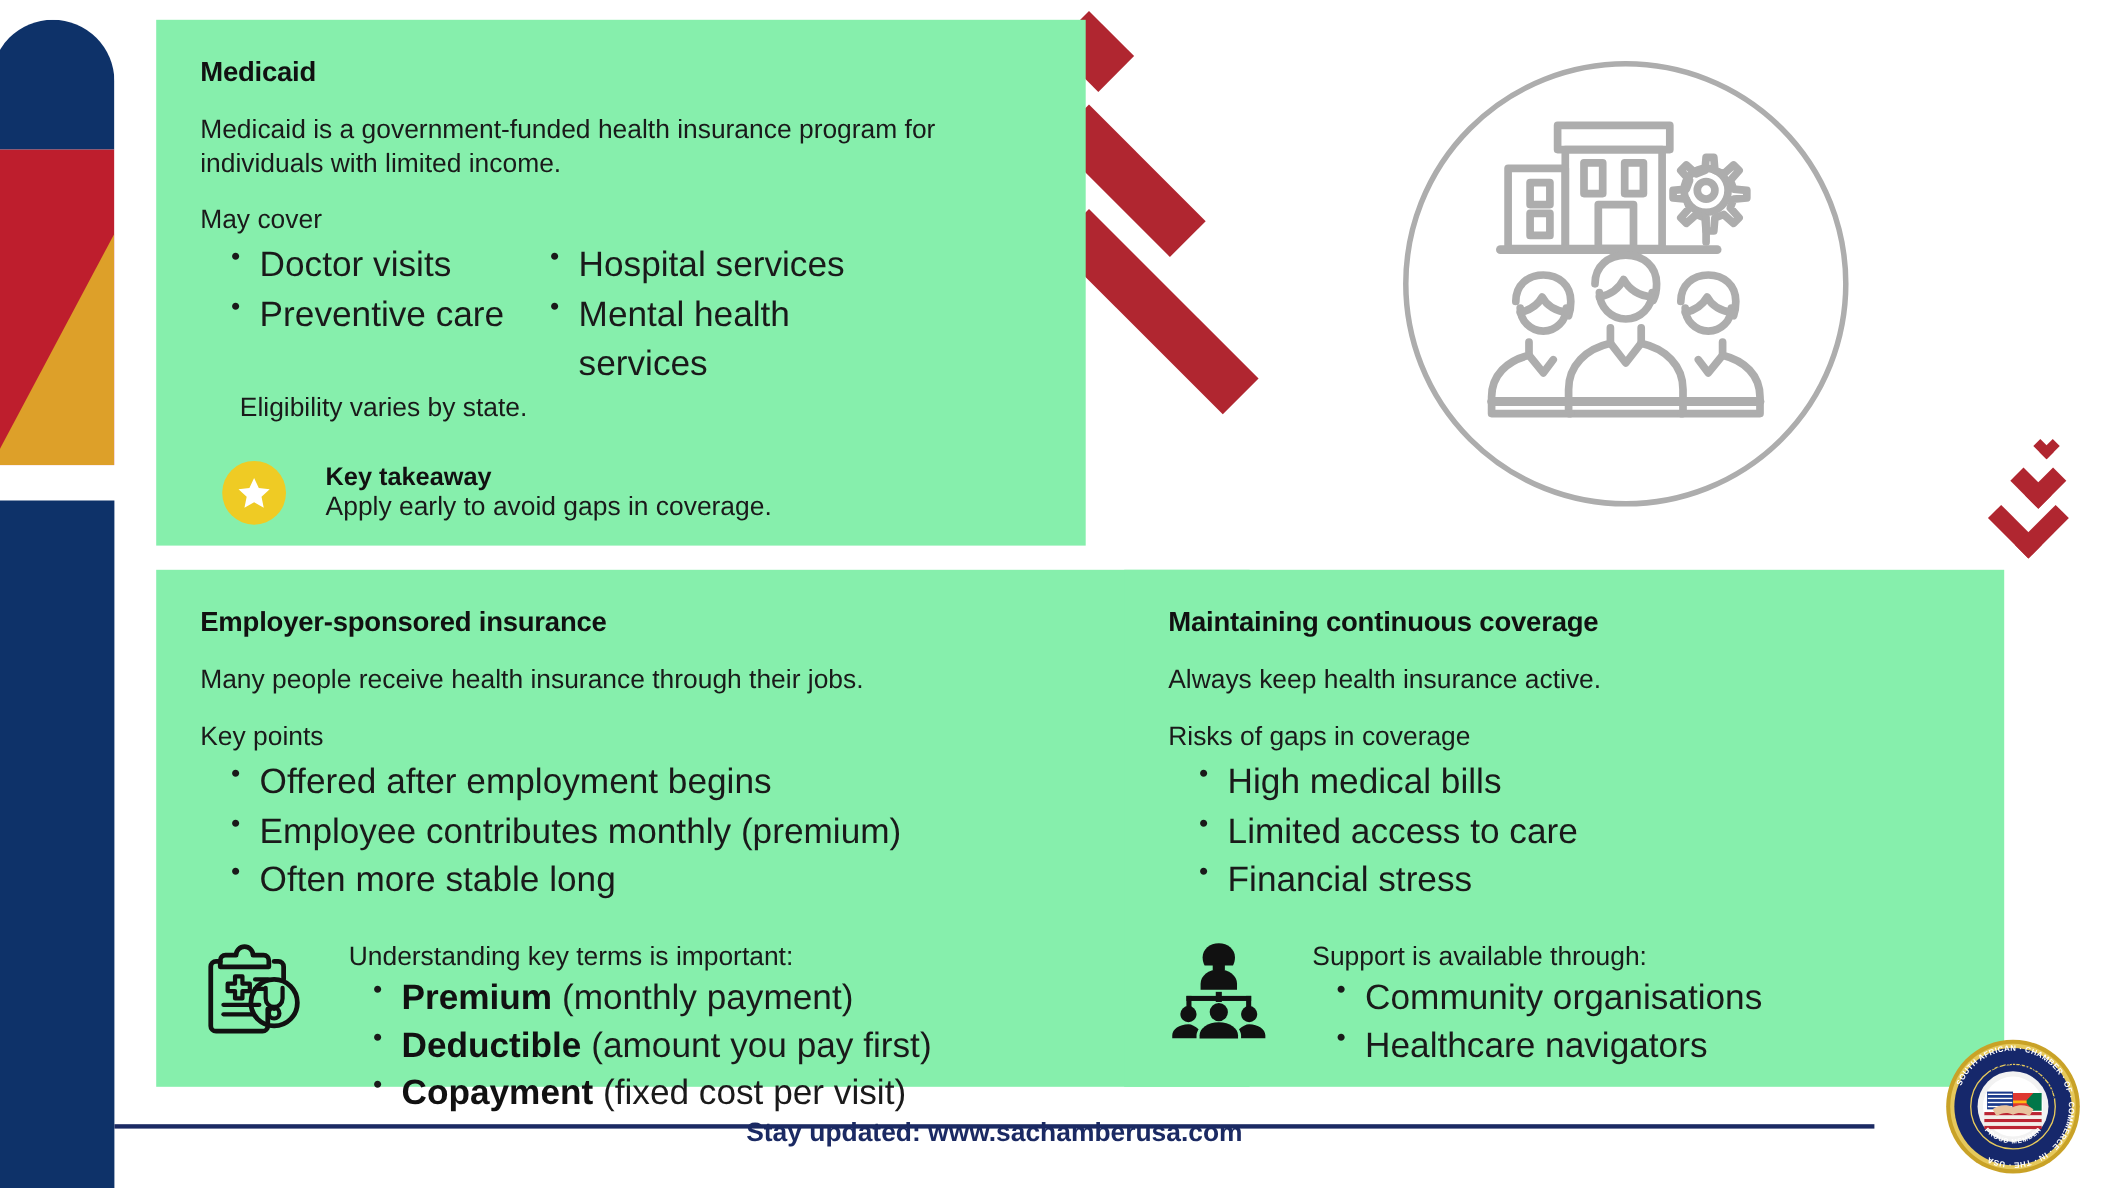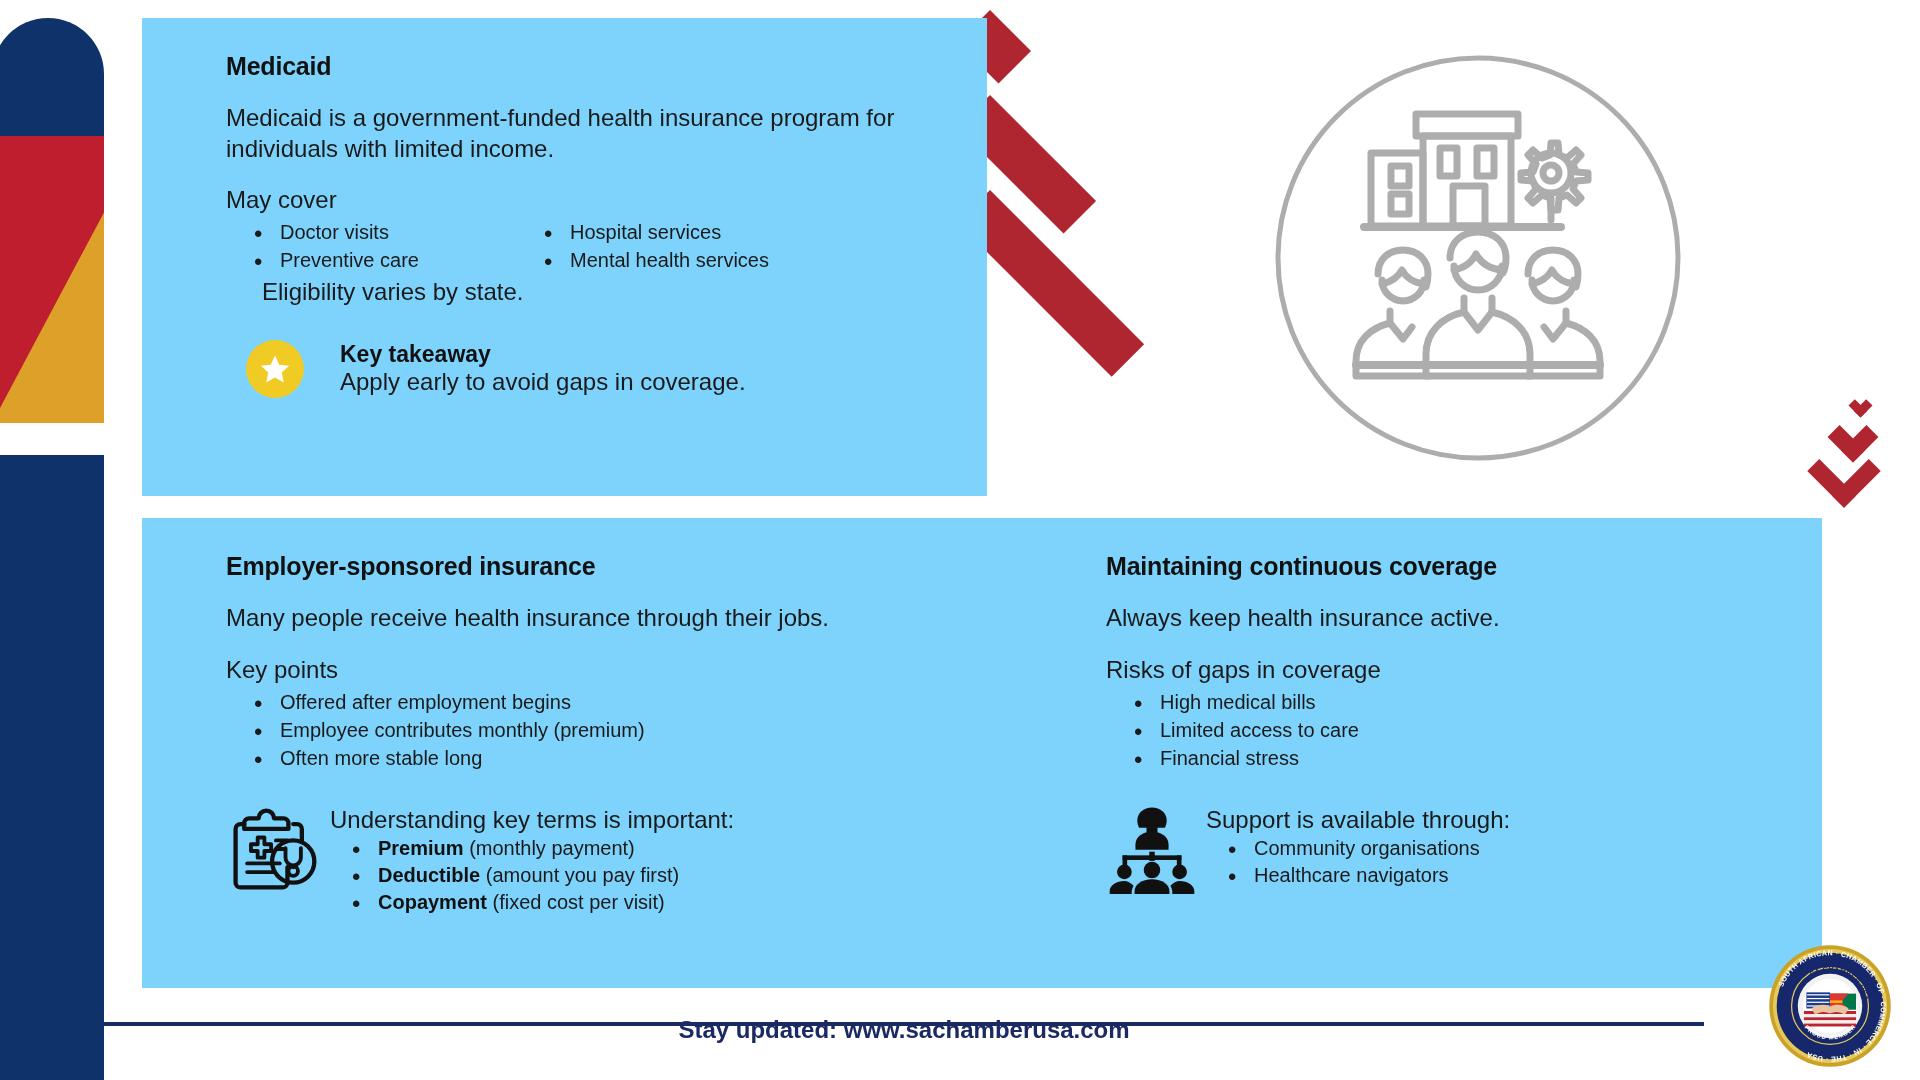--- a/index.html
+++ b/index.html
@@ -90,22 +90,21 @@
     border-bottom-width: 17px;
     transform: rotate(45deg);
   }
   .chev.c1 { left: 44px; top: 2px;  width: 17px; height: 17px; border-right-width: 9px; border-bottom-width: 9px; }
   .chev.c2 { left: 27px; top: 24px; width: 36px; height: 36px; }
   .chev.c3 { left: 10px; top: 50px; width: 52px; height: 52px; }
 
   
   .card {
     position: absolute;
-    background: #7dd3fc;
-    padding-left: 44px;
+    background: #86efac;
   }
   #card-medicaid  { left: 142px; top: 18px;  width: 845px; height: 478px; }
   #card-employer  { left: 142px; top: 518px; width: 994px; height: 470px; }
   #card-coverage  { left: 1022px; top: 518px; width: 800px; height: 470px; }
 
   .card-inner { padding: 34px 40px 0 40px; }
 
   .card-title {
     font-size: 25px;
     font-weight: bold;
@@ -124,21 +123,21 @@
     color: #1a1a1a;
     margin-bottom: 4px;
   }
 
   ul.bullets {
     list-style: none;
     margin: 0 0 0 28px;
   }
   ul.bullets li {
     position: relative;
-    font-size: 20px;
+    font-size: 32px;
     color: #1a1a1a;
     line-height: 1.40;
     padding-left: 26px;
   }
   ul.bullets li::before {
     content: "\2022";
     position: absolute;
     left: 0;
     top: -1px;
     font-size: 24px;
@@ -189,21 +188,21 @@
   .takeaway-body {
     font-size: 24px;
     color: #1a1a1a;
     line-height: 1.2;
   }
 
   
   .icon-block {
     display: flex;
     align-items: flex-start;
-    gap: 8px;
+    gap: 39px;
     margin-top: 30px;
   }
   .icon-block .blk-body { padding-top: 4px; }
   .blk-head {
     font-size: 24px;
     color: #1a1a1a;
     margin-bottom: 1px;
   }
   .blk-body ul.bullets { margin-left: 22px; }
   .blk-body ul.bullets li { line-height: 1.36; }

